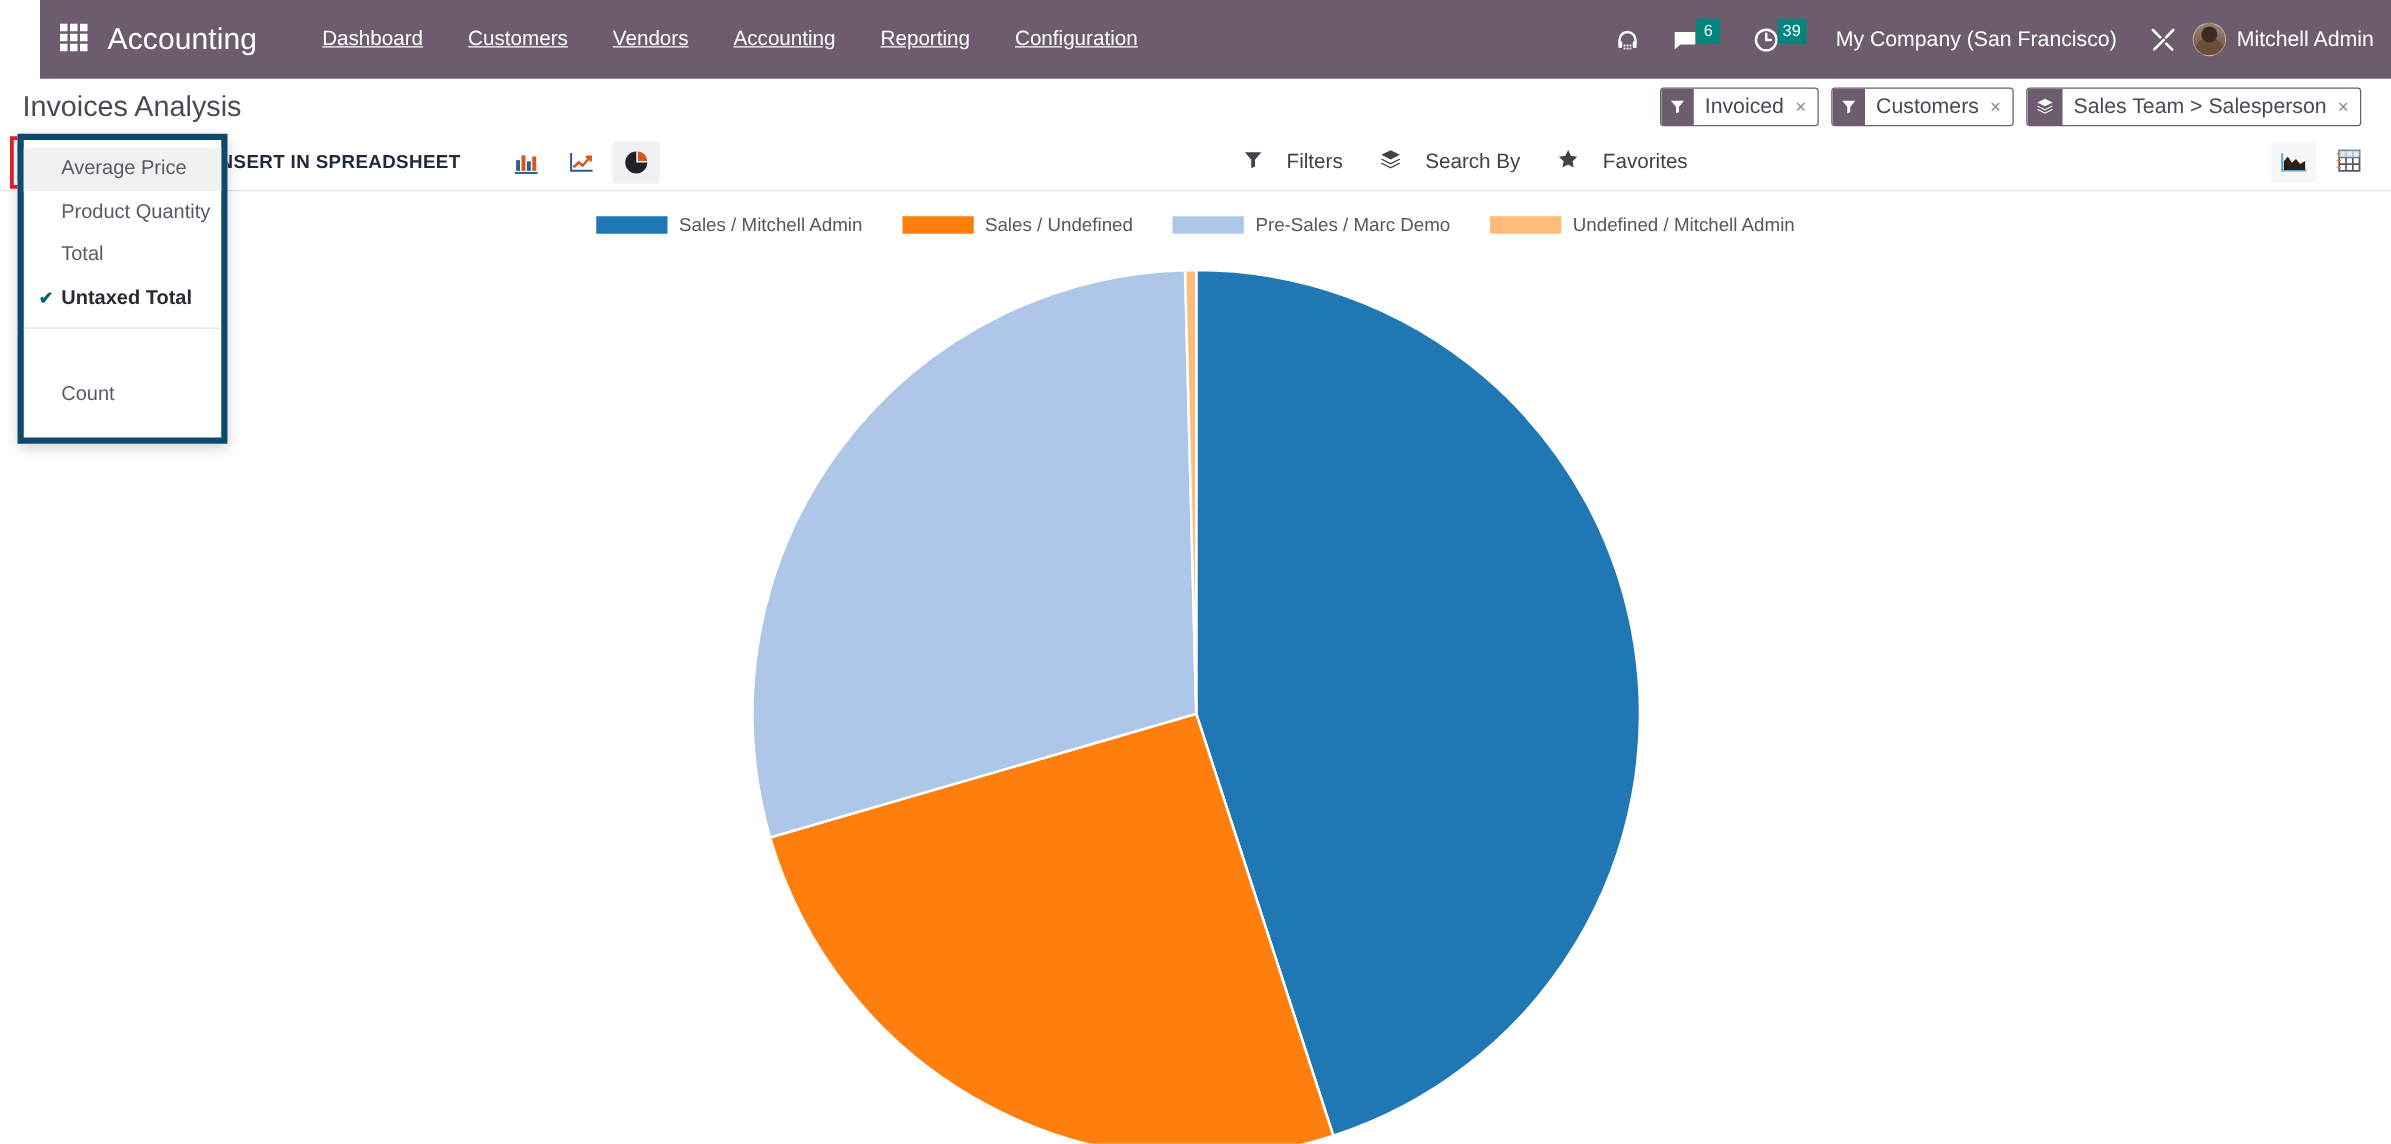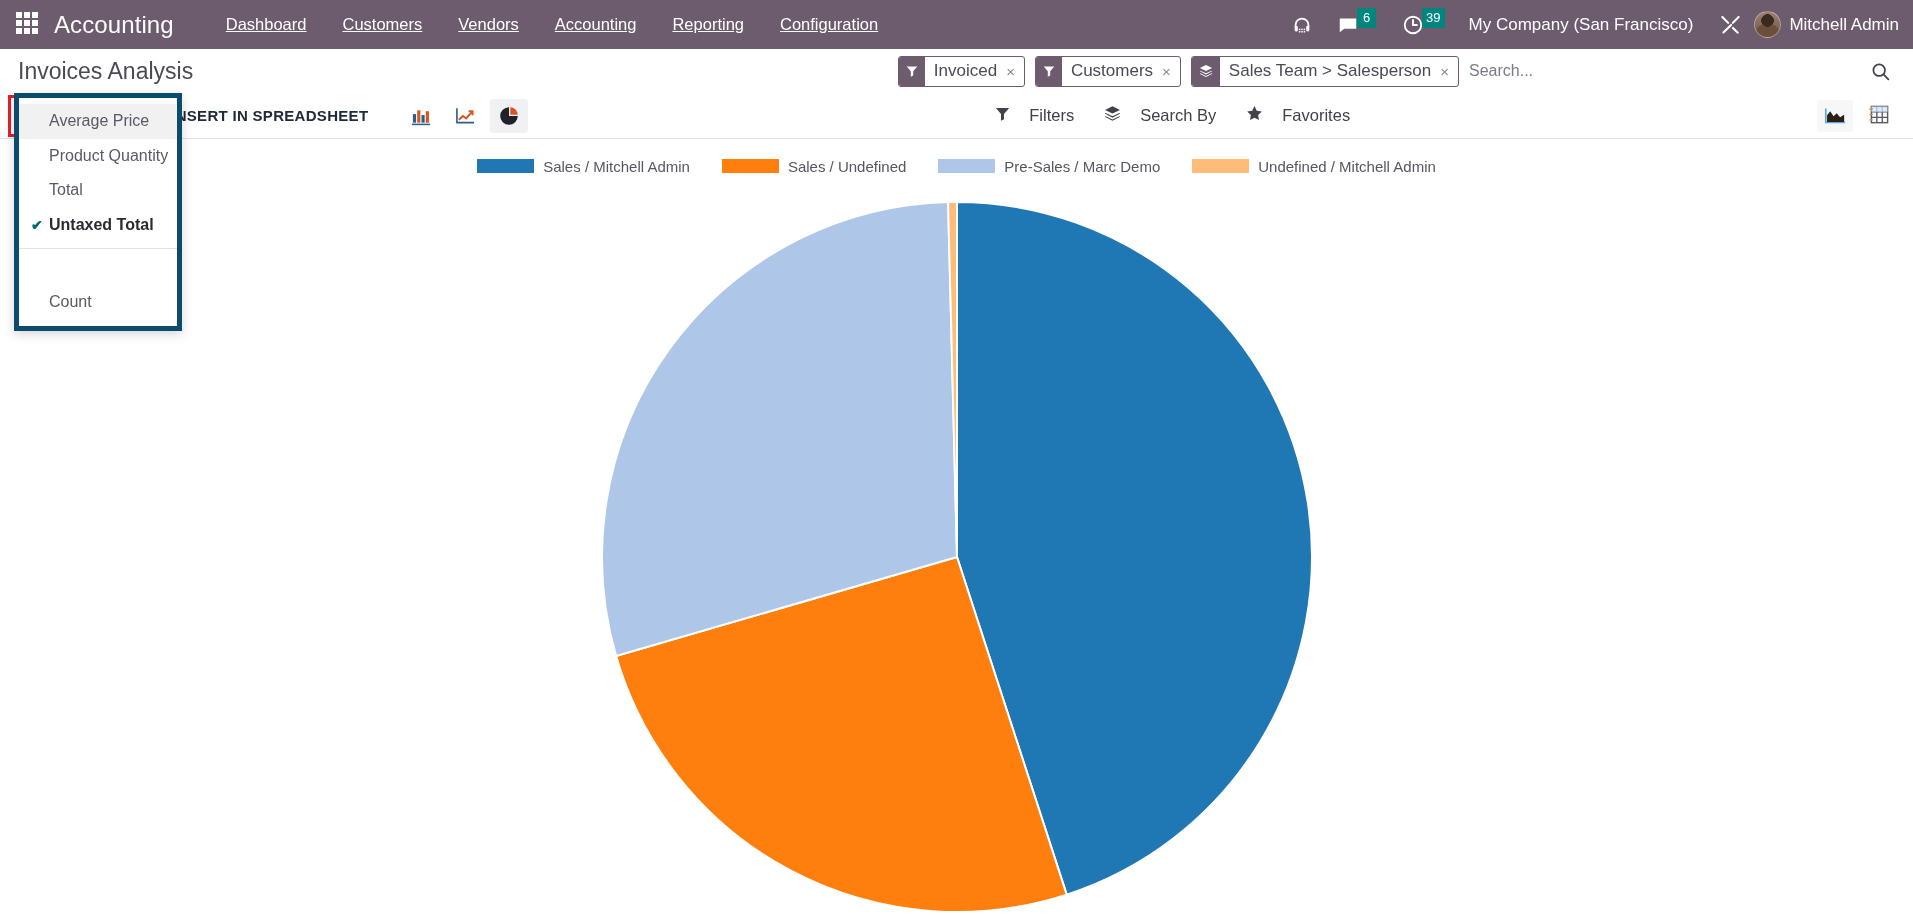--- a/index.html
+++ b/index.html
@@ -8,28 +8,29 @@
     margin: 0; padding: 0;
     width: 1913px; height: 915px;
     overflow: hidden;
     background: #ffffff;
     font-family: "Liberation Sans", sans-serif;
     -webkit-font-smoothing: antialiased;
   }
 
   
   .navbar {
-    height: 49px;
+    height: 63px;
     background: #6d5b6e;
     display: flex;
     align-items: center;
     color: #ffffff;
     padding: 0 14px 0 8px;
     position: relative;
     z-index: 60;
+    margin-left: 32px;
   }
   .apps-grid {
     width: 26px; height: 26px;
     display: grid;
     grid-template-columns: repeat(3, 6px);
     grid-template-rows: repeat(3, 6px);
     gap: 2px;
     margin: 0 12px 0 8px;
     cursor: pointer;
   }
@@ -299,21 +300,21 @@
   .dd-check {
     position: absolute;
     left: 12px;
     top: 50%;
     transform: translateY(-50%);
     color: #00696b;
     font-size: 14px;
     font-weight: bold;
   }
   .dd-sep { height: 1px; background: #e2e2e4; margin: 6px 0; }
-  .dd-group-bottom { padding-bottom: 6px; margin-top: 36px; }
+  .dd-group-bottom { padding-bottom: 16px; margin-top: 36px; }
 
   
   .chart-area {
     position: relative;
     height: 823px;
     background: #ffffff;
     overflow: hidden;
   }
   .legend {
     display: flex;
@@ -452,29 +453,20 @@
           <svg width="14" height="14" viewBox="0 0 16 16" aria-hidden="true">
             <path d="M8 1.2L15 4.6 8 8 1 4.6z" fill="#fff"></path>
             <path d="M1.6 7.6L8 10.7l6.4-3.1 .9.5L8 11.9 .7 8.1z" fill="#fff"></path>
             <path d="M1.6 10.6L8 13.7l6.4-3.1 .9.5L8 14.9 .7 11.1z" fill="#fff"></path>
           </svg>
         </span>
         <span class="facet-label">Sales Team &gt; Salesperson</span>
         <span class="facet-x">×</span>
       </div>
 
-      <div class="search-input-wrap">
-        <input class="search-input" type="text" placeholder="Search..." style="">
-        <span class="search-btn">
-          <svg width="21" height="21" viewBox="0 0 24 24" aria-hidden="true">
-            <circle cx="10.5" cy="10.5" r="6.6" fill="none" stroke="#41404b" stroke-width="2"></circle>
-            <path d="M15.4 15.4L21 21" stroke="#41404b" stroke-width="2" stroke-linecap="round"></path>
-          </svg>
-        </span>
-      </div>
     </div>
   </div>
 
   <div class="cp-row2">
     <button class="btn-measures">
       <span>MEASURES</span>
       <span class="caret-down"></span>
     </button>
     <div class="highlight-box"></div>
 

